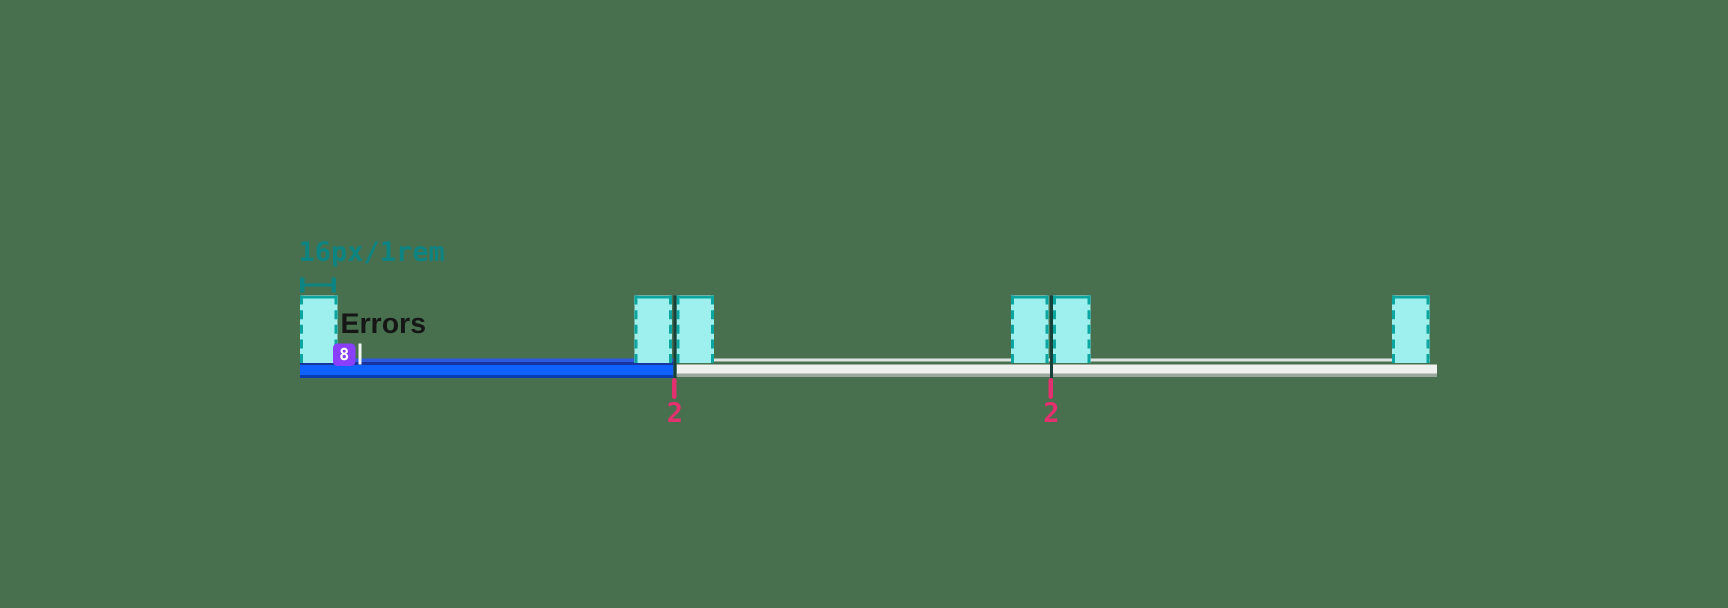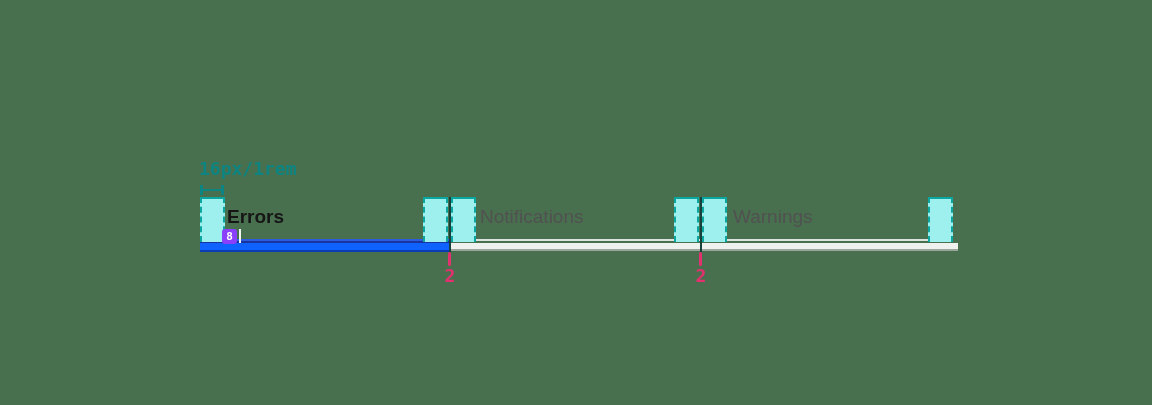--- a/index.html
+++ b/index.html
@@ -84,22 +84,20 @@
   <div class="abs spacer" style="left:423px;"></div>
   <div class="abs spacer" style="left:451px;"></div>
   <div class="abs spacer" style="left:674px;"></div>
   <div class="abs spacer" style="left:702px;"></div>
   <div class="abs spacer" style="left:928px;"></div>
 
   <div class="abs gap-line" style="left:449px;"></div>
   <div class="abs gap-line" style="left:700px;"></div>
 
   <div class="abs tab-label selected" style="left:227px;">Errors</div>
-  <div class="abs tab-label unselected" style="left:480px;">Notifications</div>
-  <div class="abs tab-label unselected" style="left:733px;">Warnings</div>
 
   <div class="abs badge8">8</div>
   <div class="abs baseline-tick"></div>
 
   <div class="abs gap-tick" style="left:448px;"></div>
   <div class="abs gap-tick" style="left:699px;"></div>
   <div class="abs gap-value" style="left:439px;">2</div>
   <div class="abs gap-value" style="left:690px;">2</div>
 
 </div>

